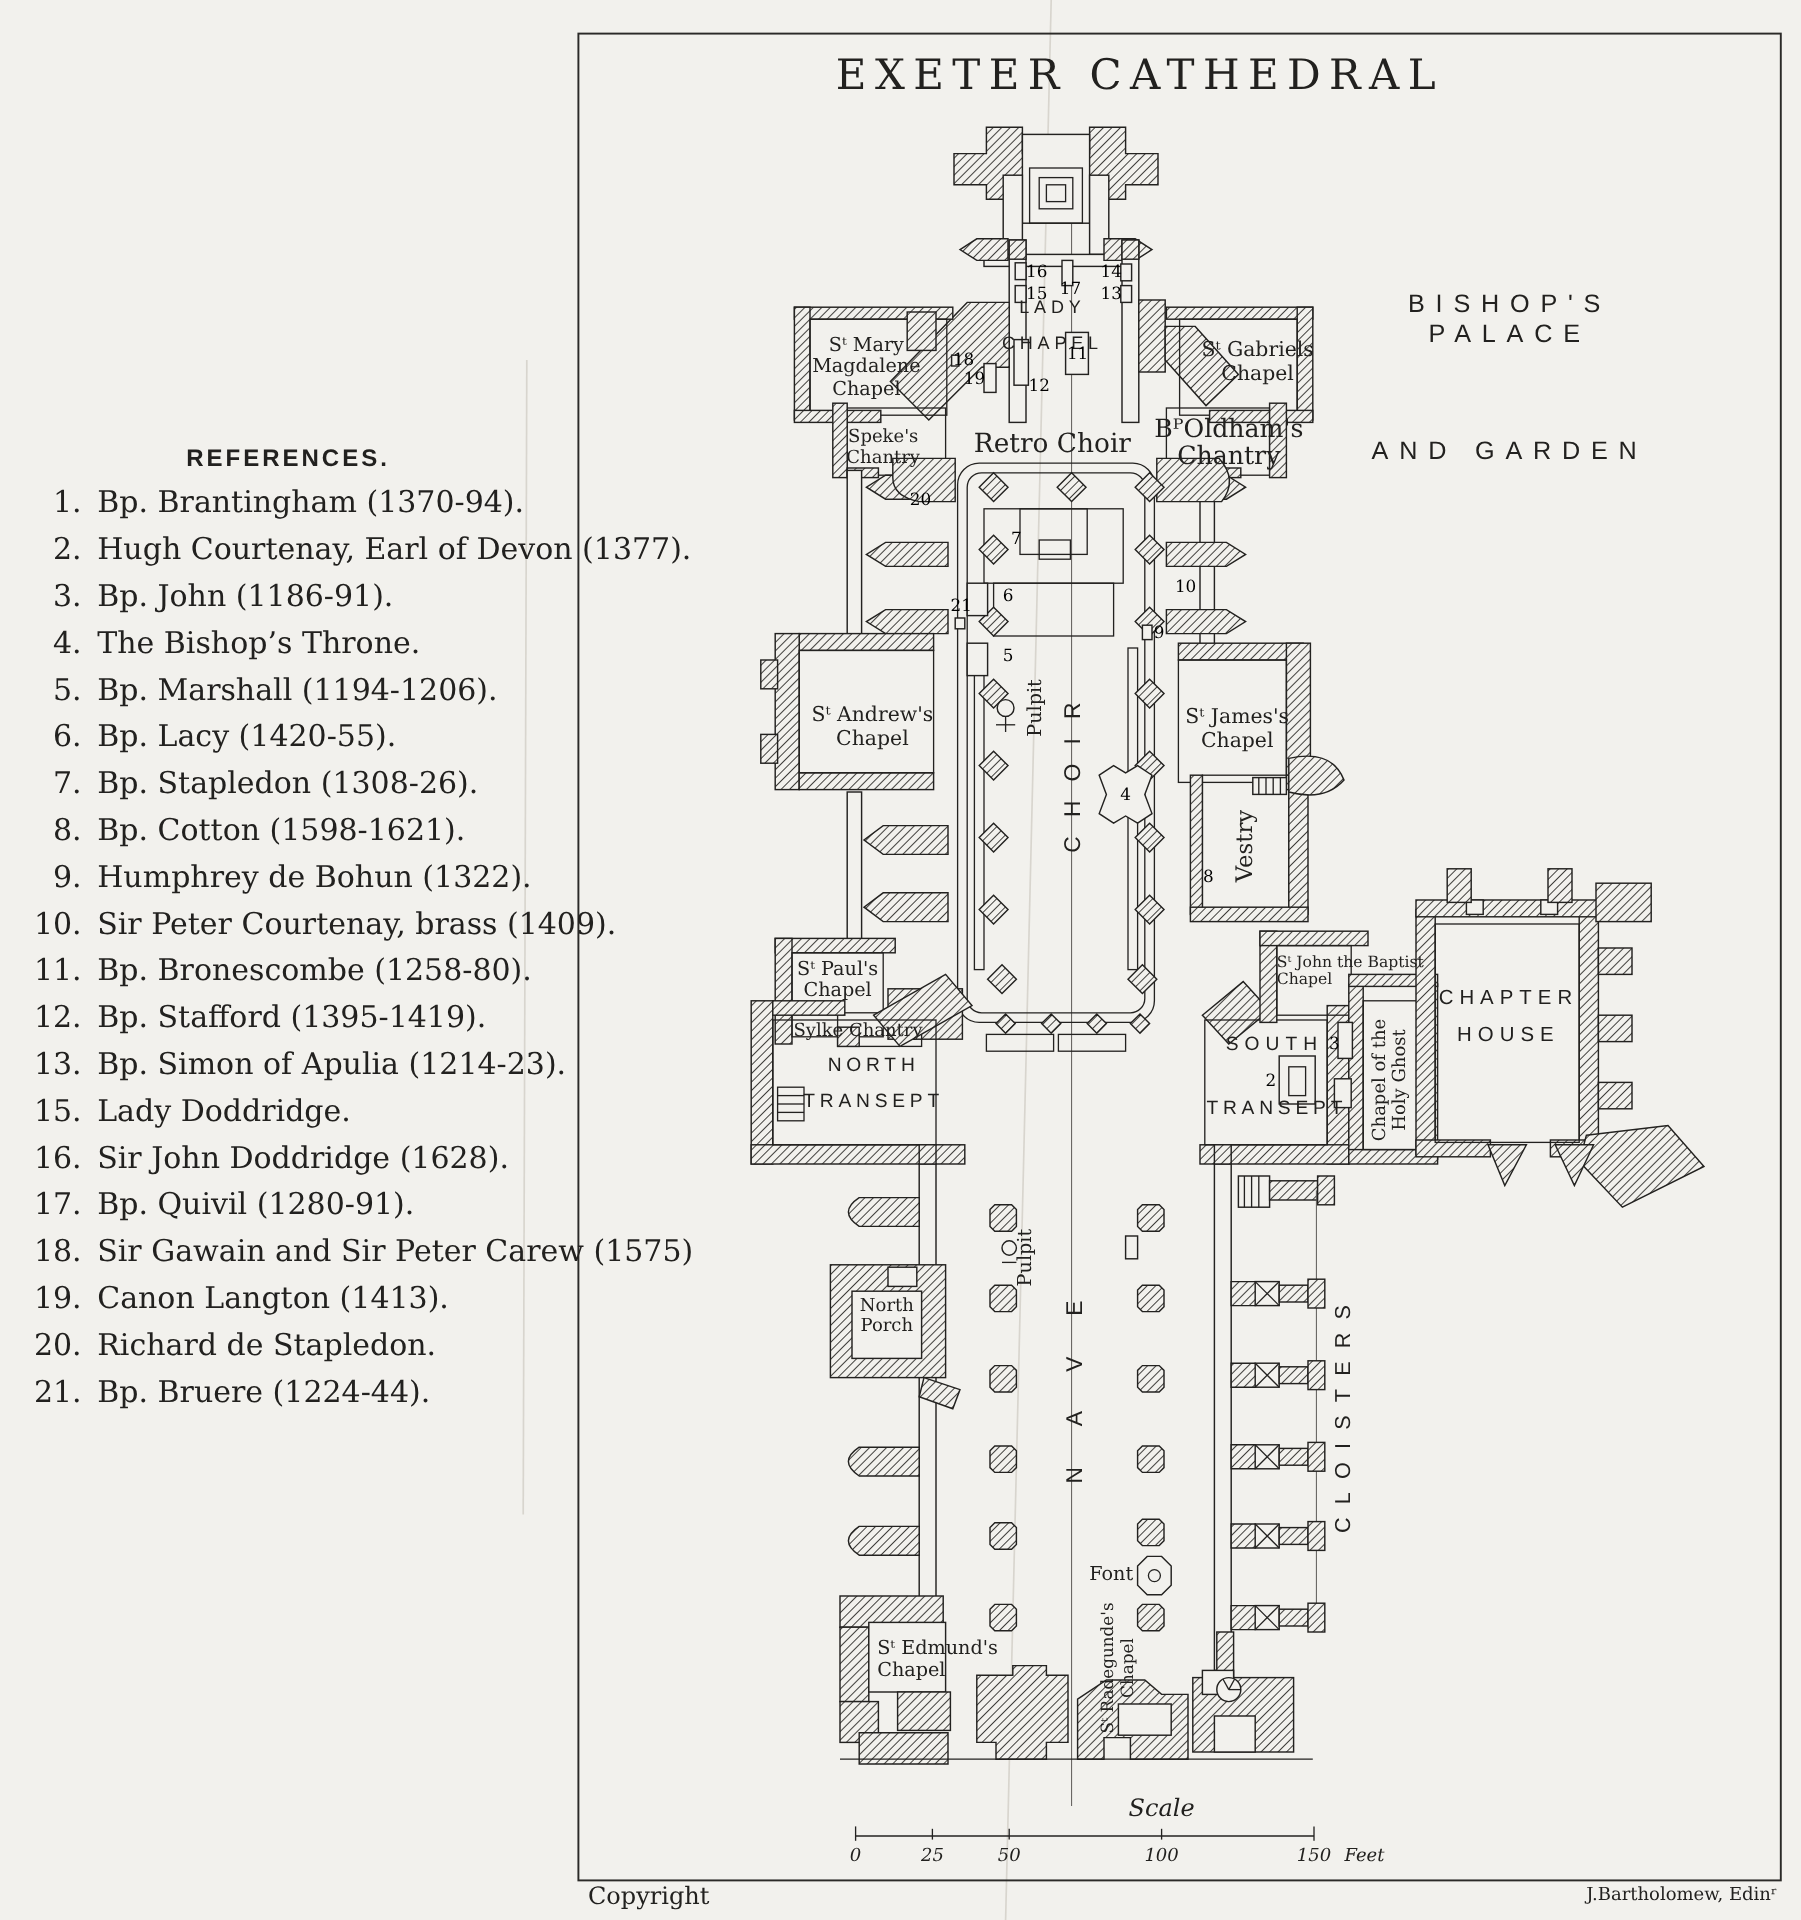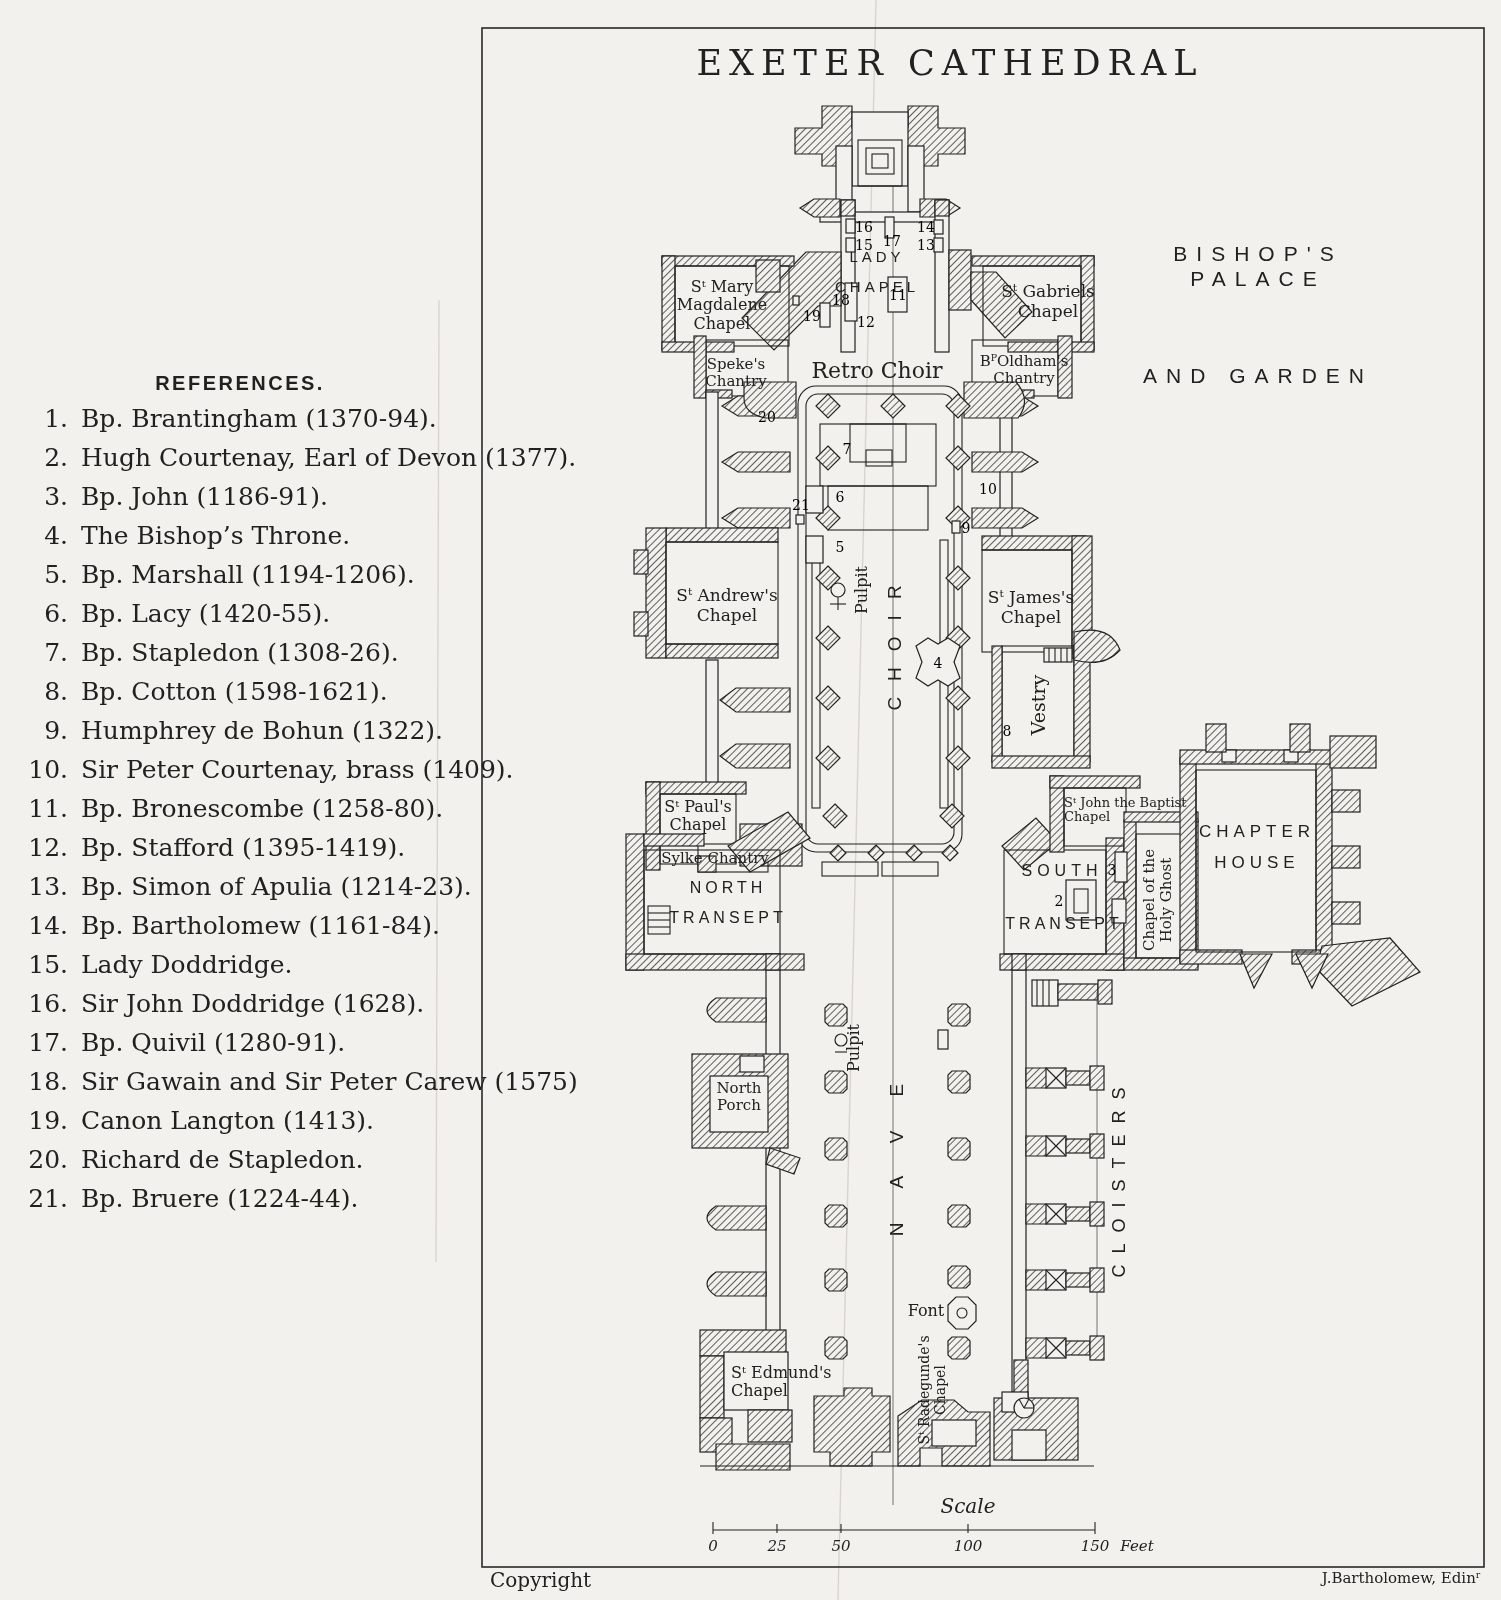--- a/index.html
+++ b/index.html
@@ -444,24 +444,20 @@
       </div>
       <div class="ref-row">
         <span class="ref-num">12.</span>
         <span class="ref-text">Bp. Stafford (1395-1419).</span>
       </div>
       <div class="ref-row">
         <span class="ref-num">13.</span>
         <span class="ref-text">Bp. Simon of Apulia (1214-23).</span>
       </div>
       <div class="ref-row">
-        <span class="ref-num">14.</span>
-        <span class="ref-text">Bp. Bartholomew (1161-84).</span>
-      </div>
-      <div class="ref-row">
         <span class="ref-num">15.</span>
         <span class="ref-text">Lady Doddridge.</span>
       </div>
       <div class="ref-row">
         <span class="ref-num">16.</span>
         <span class="ref-text">Sir John Doddridge (1628).</span>
       </div>
       <div class="ref-row">
         <span class="ref-num">17.</span>
         <span class="ref-text">Bp. Quivil (1280-91).</span>
@@ -488,21 +484,21 @@
       <div class="plan-label f-sans" style="left: 877px; top: 272px; font-size: 15px; letter-spacing: 4px; line-height: 2;">LADY
 CHAPEL</div>
       <div class="plan-label f-serif" style="left: 722px; top: 306px; font-size: 16px; line-height: 1.15;">Sᵗ Mary
 Magdalene
 Chapel</div>
       <div class="plan-label f-serif" style="left: 1048px; top: 302px; font-size: 17px; line-height: 1.15;">Sᵗ Gabriels
 Chapel</div>
       <div class="plan-label f-serif" style="left: 736px; top: 372px; font-size: 15px; line-height: 1.1;">Speke's
 Chantry</div>
       <div class="plan-label f-serif" style="left: 877px; top: 371px; font-size: 22px;">Retro Choir</div>
-      <div class="plan-label f-serif" style="left: 1024px; top: 369px; font-size: 15px; line-height: 1.1;">BᴾOldham's
+      <div class="plan-label f-serif" style="left: 1024px; top: 369px; font-size: 21px; line-height: 1.1;">BᴾOldham's
 Chantry</div>
       <div class="plan-label f-sans" style="left: 1258px; top: 266px; font-size: 21px; letter-spacing: 9px;">BISHOP'S PALACE</div>
       <div class="plan-label f-sans" style="left: 1258px; top: 376px; font-size: 21px; letter-spacing: 9px;">AND GARDEN</div>
       <div class="plan-label f-serif" style="left: 727px; top: 606px; font-size: 17px; line-height: 1.15;">Sᵗ Andrew's
 Chapel</div>
       <div class="plan-label f-serif" style="left: 1031px; top: 608px; font-size: 17px; line-height: 1.15;">Sᵗ James's
 Chapel</div>
       <div class="plan-label f-serif rot" style="left: 862px; top: 590px; font-size: 16px;">Pulpit</div>
       <div class="plan-label f-sans rot" style="left: 895px; top: 640px; font-size: 19px; letter-spacing: 16px;">CHOIR</div>
       <div class="plan-label f-serif rot" style="left: 1038px; top: 705px; font-size: 19px;">Vestry</div>
@@ -530,21 +526,21 @@
       <div class="plan-label f-serif rot" style="left: 932px; top: 1390px; font-size: 14px; line-height: 1.15;">Sᵗ Radegunde's
 Chapel</div>
       <div class="plan-label f-script" style="left: 968px; top: 1506px; font-size: 20px;">Scale</div>
     </div>
   <div id="numbers-layer">
       <div class="plan-number" style="left: 864px; top: 227px;">16</div>
       <div class="plan-number" style="left: 864px; top: 245px;">15</div>
       <div class="plan-number" style="left: 892px; top: 241px;">17</div>
       <div class="plan-number" style="left: 926px; top: 227px;">14</div>
       <div class="plan-number" style="left: 926px; top: 245px;">13</div>
-      <div class="plan-number" style="left: 803px; top: 300px; margin-left: 38px;">18</div>
+      <div class="plan-number" style="left: 803px; top: 300px;">18</div>
       <div class="plan-number" style="left: 812px; top: 316px;">19</div>
       <div class="plan-number" style="left: 866px; top: 322px;">12</div>
       <div class="plan-number" style="left: 898px; top: 295px;">11</div>
       <div class="plan-number" style="left: 767px; top: 417px;">20</div>
       <div class="plan-number" style="left: 847px; top: 449px;">7</div>
       <div class="plan-number" style="left: 801px; top: 505px;">21</div>
       <div class="plan-number" style="left: 840px; top: 497px;">6</div>
       <div class="plan-number" style="left: 840px; top: 547px;">5</div>
       <div class="plan-number" style="left: 988px; top: 489px;">10</div>
       <div class="plan-number" style="left: 966px; top: 528px;">9</div>

